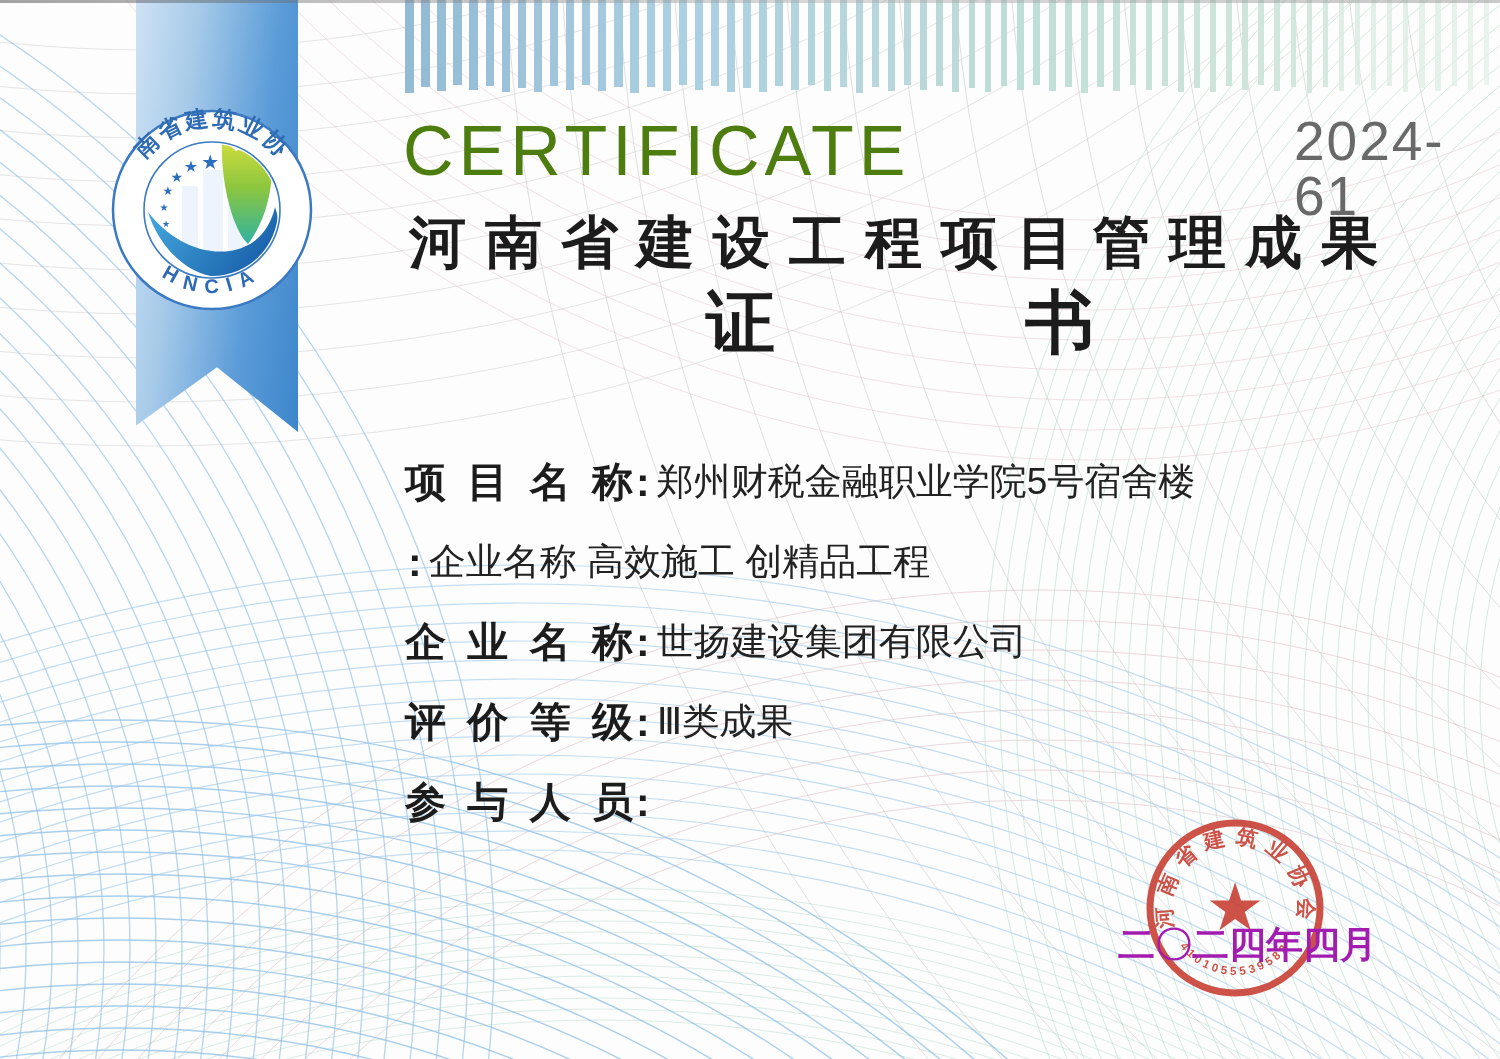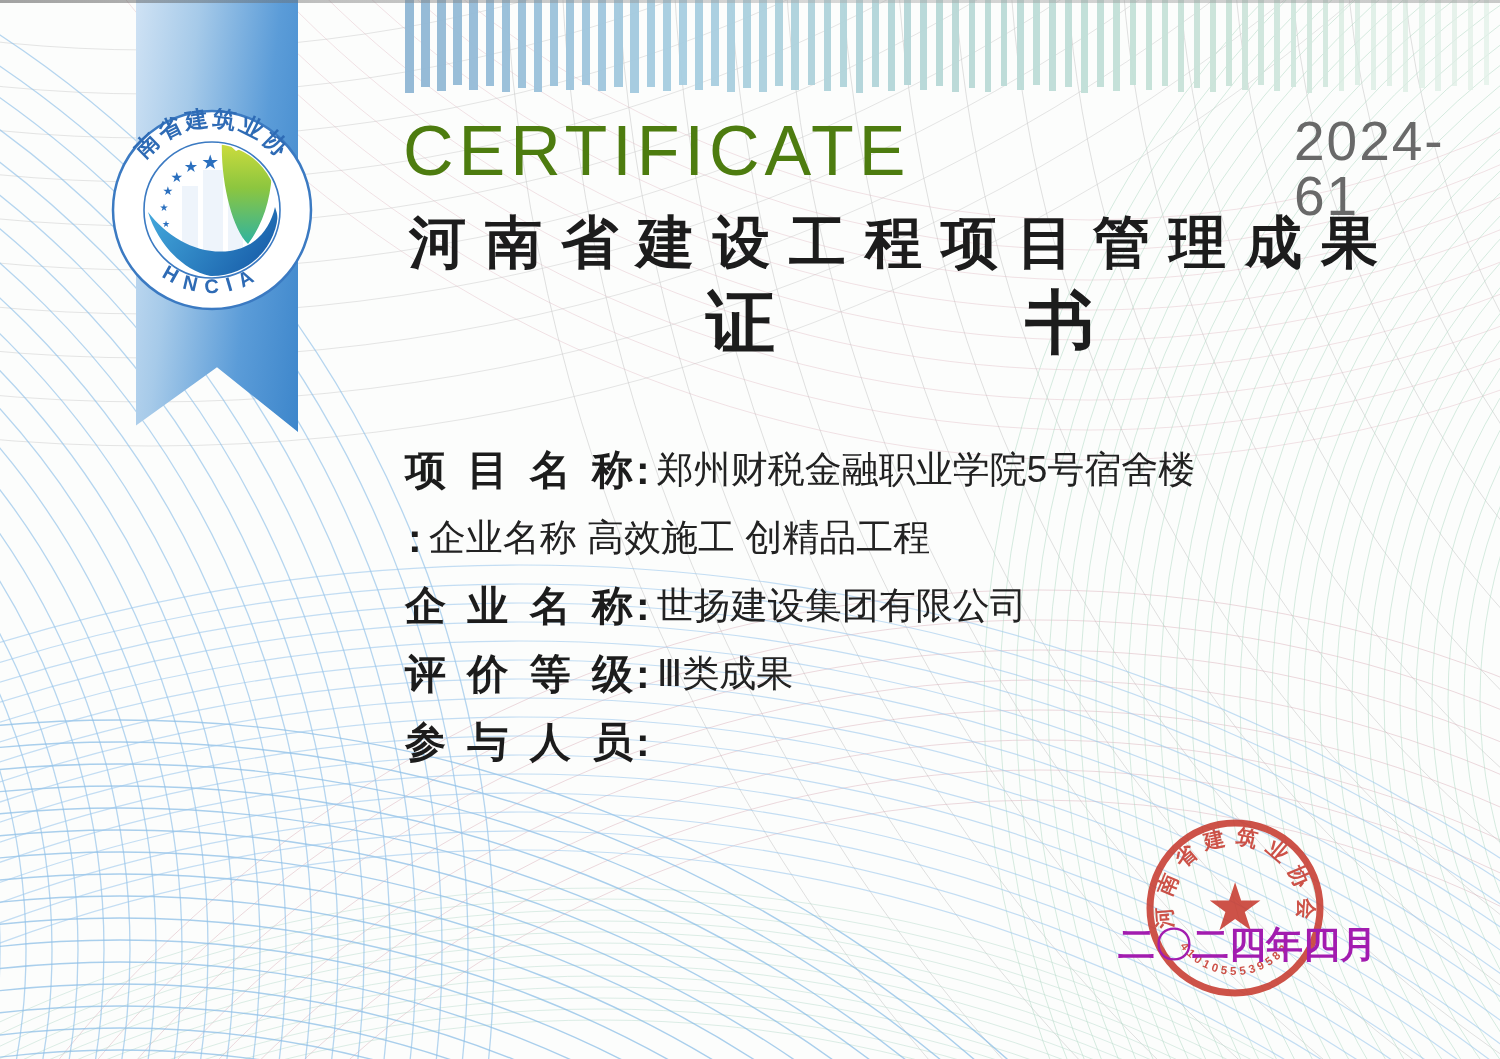--- a/index.html
+++ b/index.html
@@ -33,21 +33,21 @@
   }
   .cert-subtitle{
     position:absolute;left:405px;top:288px;width:990px;z-index:4;
     display:flex;justify-content:center;gap:250px;
     font-size:69px;font-weight:900;line-height:1;color:#1c1c1c;
   }
   .fields{
     position:absolute;left:405px;top:448px;z-index:4;
     display:flex;flex-direction:column;gap:24px;
   }
-  .field-row{display:flex;align-items:flex-start;line-height:44px;white-space:nowrap;}
+  .field-row{display:flex;align-items:flex-start;line-height:44px;white-space:nowrap;margin-top:12px;}
   .field-label{
     display:inline-block;width:228px;font-size:41px;font-weight:900;color:#1c1c1c;
     text-align:justify;text-align-last:justify;
   }
   .field-colon{font-size:41px;font-weight:900;color:#1c1c1c;margin-left:3px;}
   .field-value{font-size:37px;font-weight:400;color:#222;margin-left:7px;}
   .seal-svg{position:absolute;left:1135px;top:808px;z-index:6;}
   .issue-date{
     position:absolute;left:1118px;top:926px;z-index:7;
     font-family:Liberation Sans, sans-serif;font-size:37px;font-weight:700;

